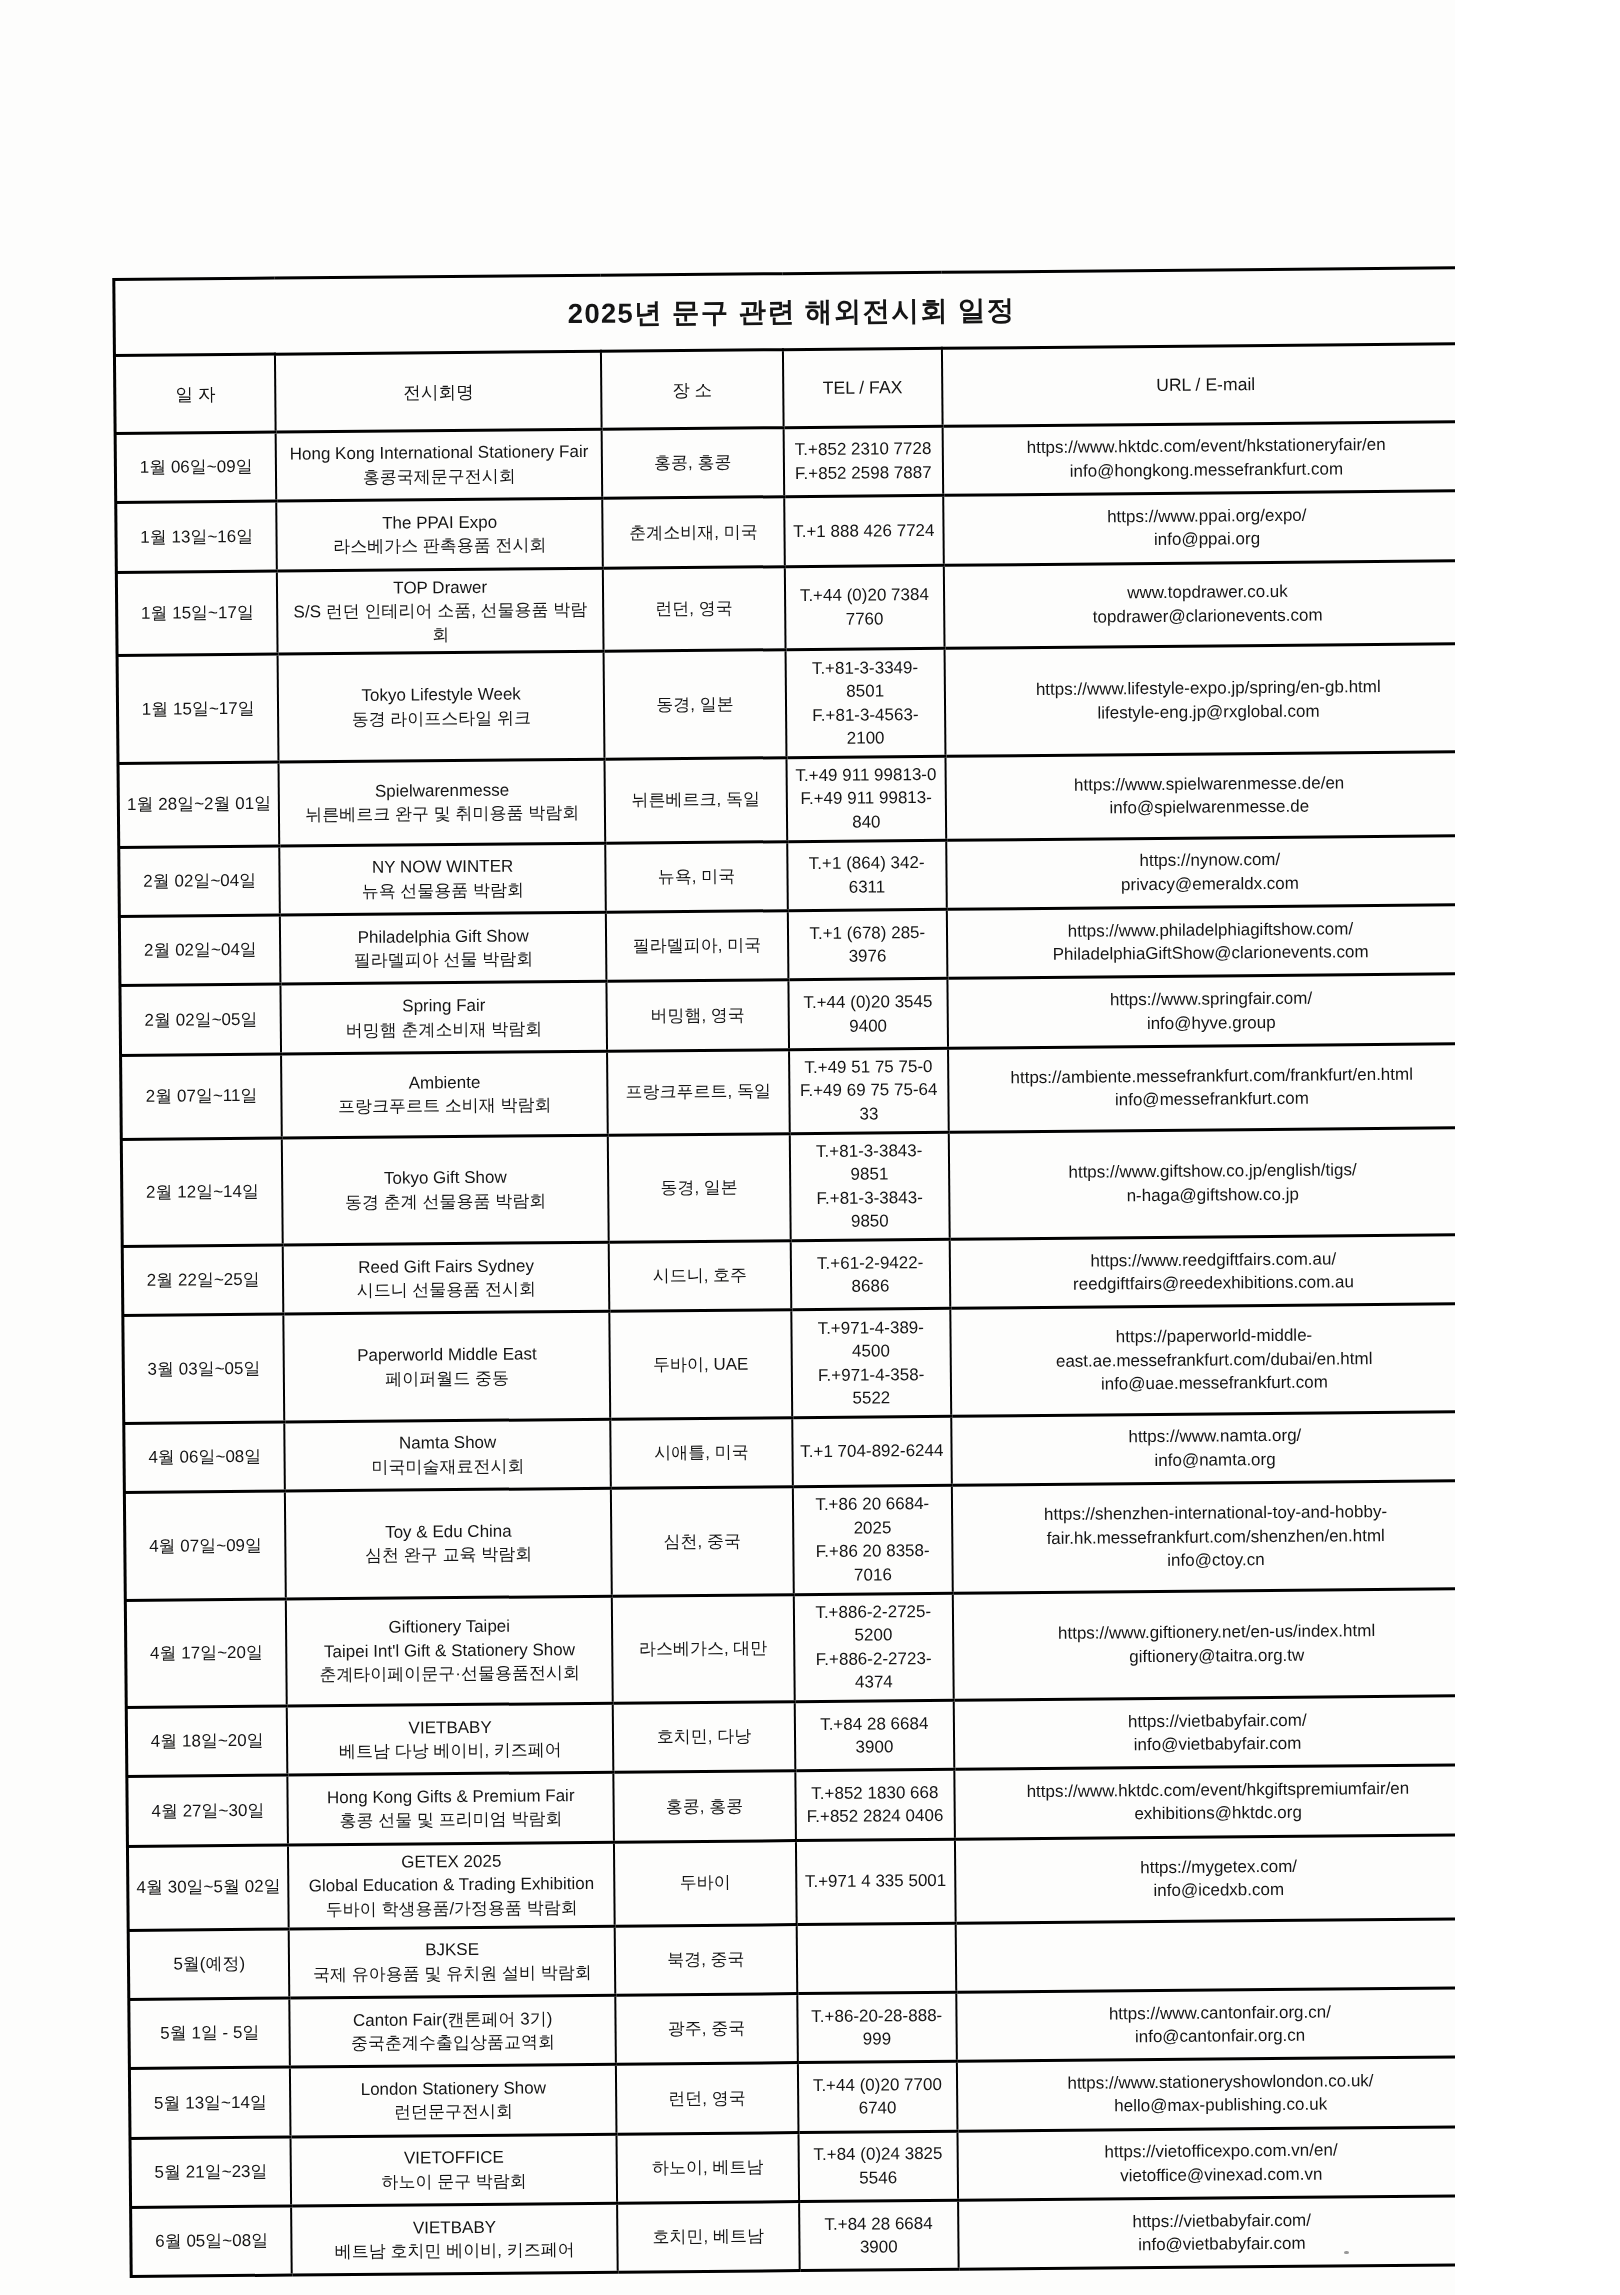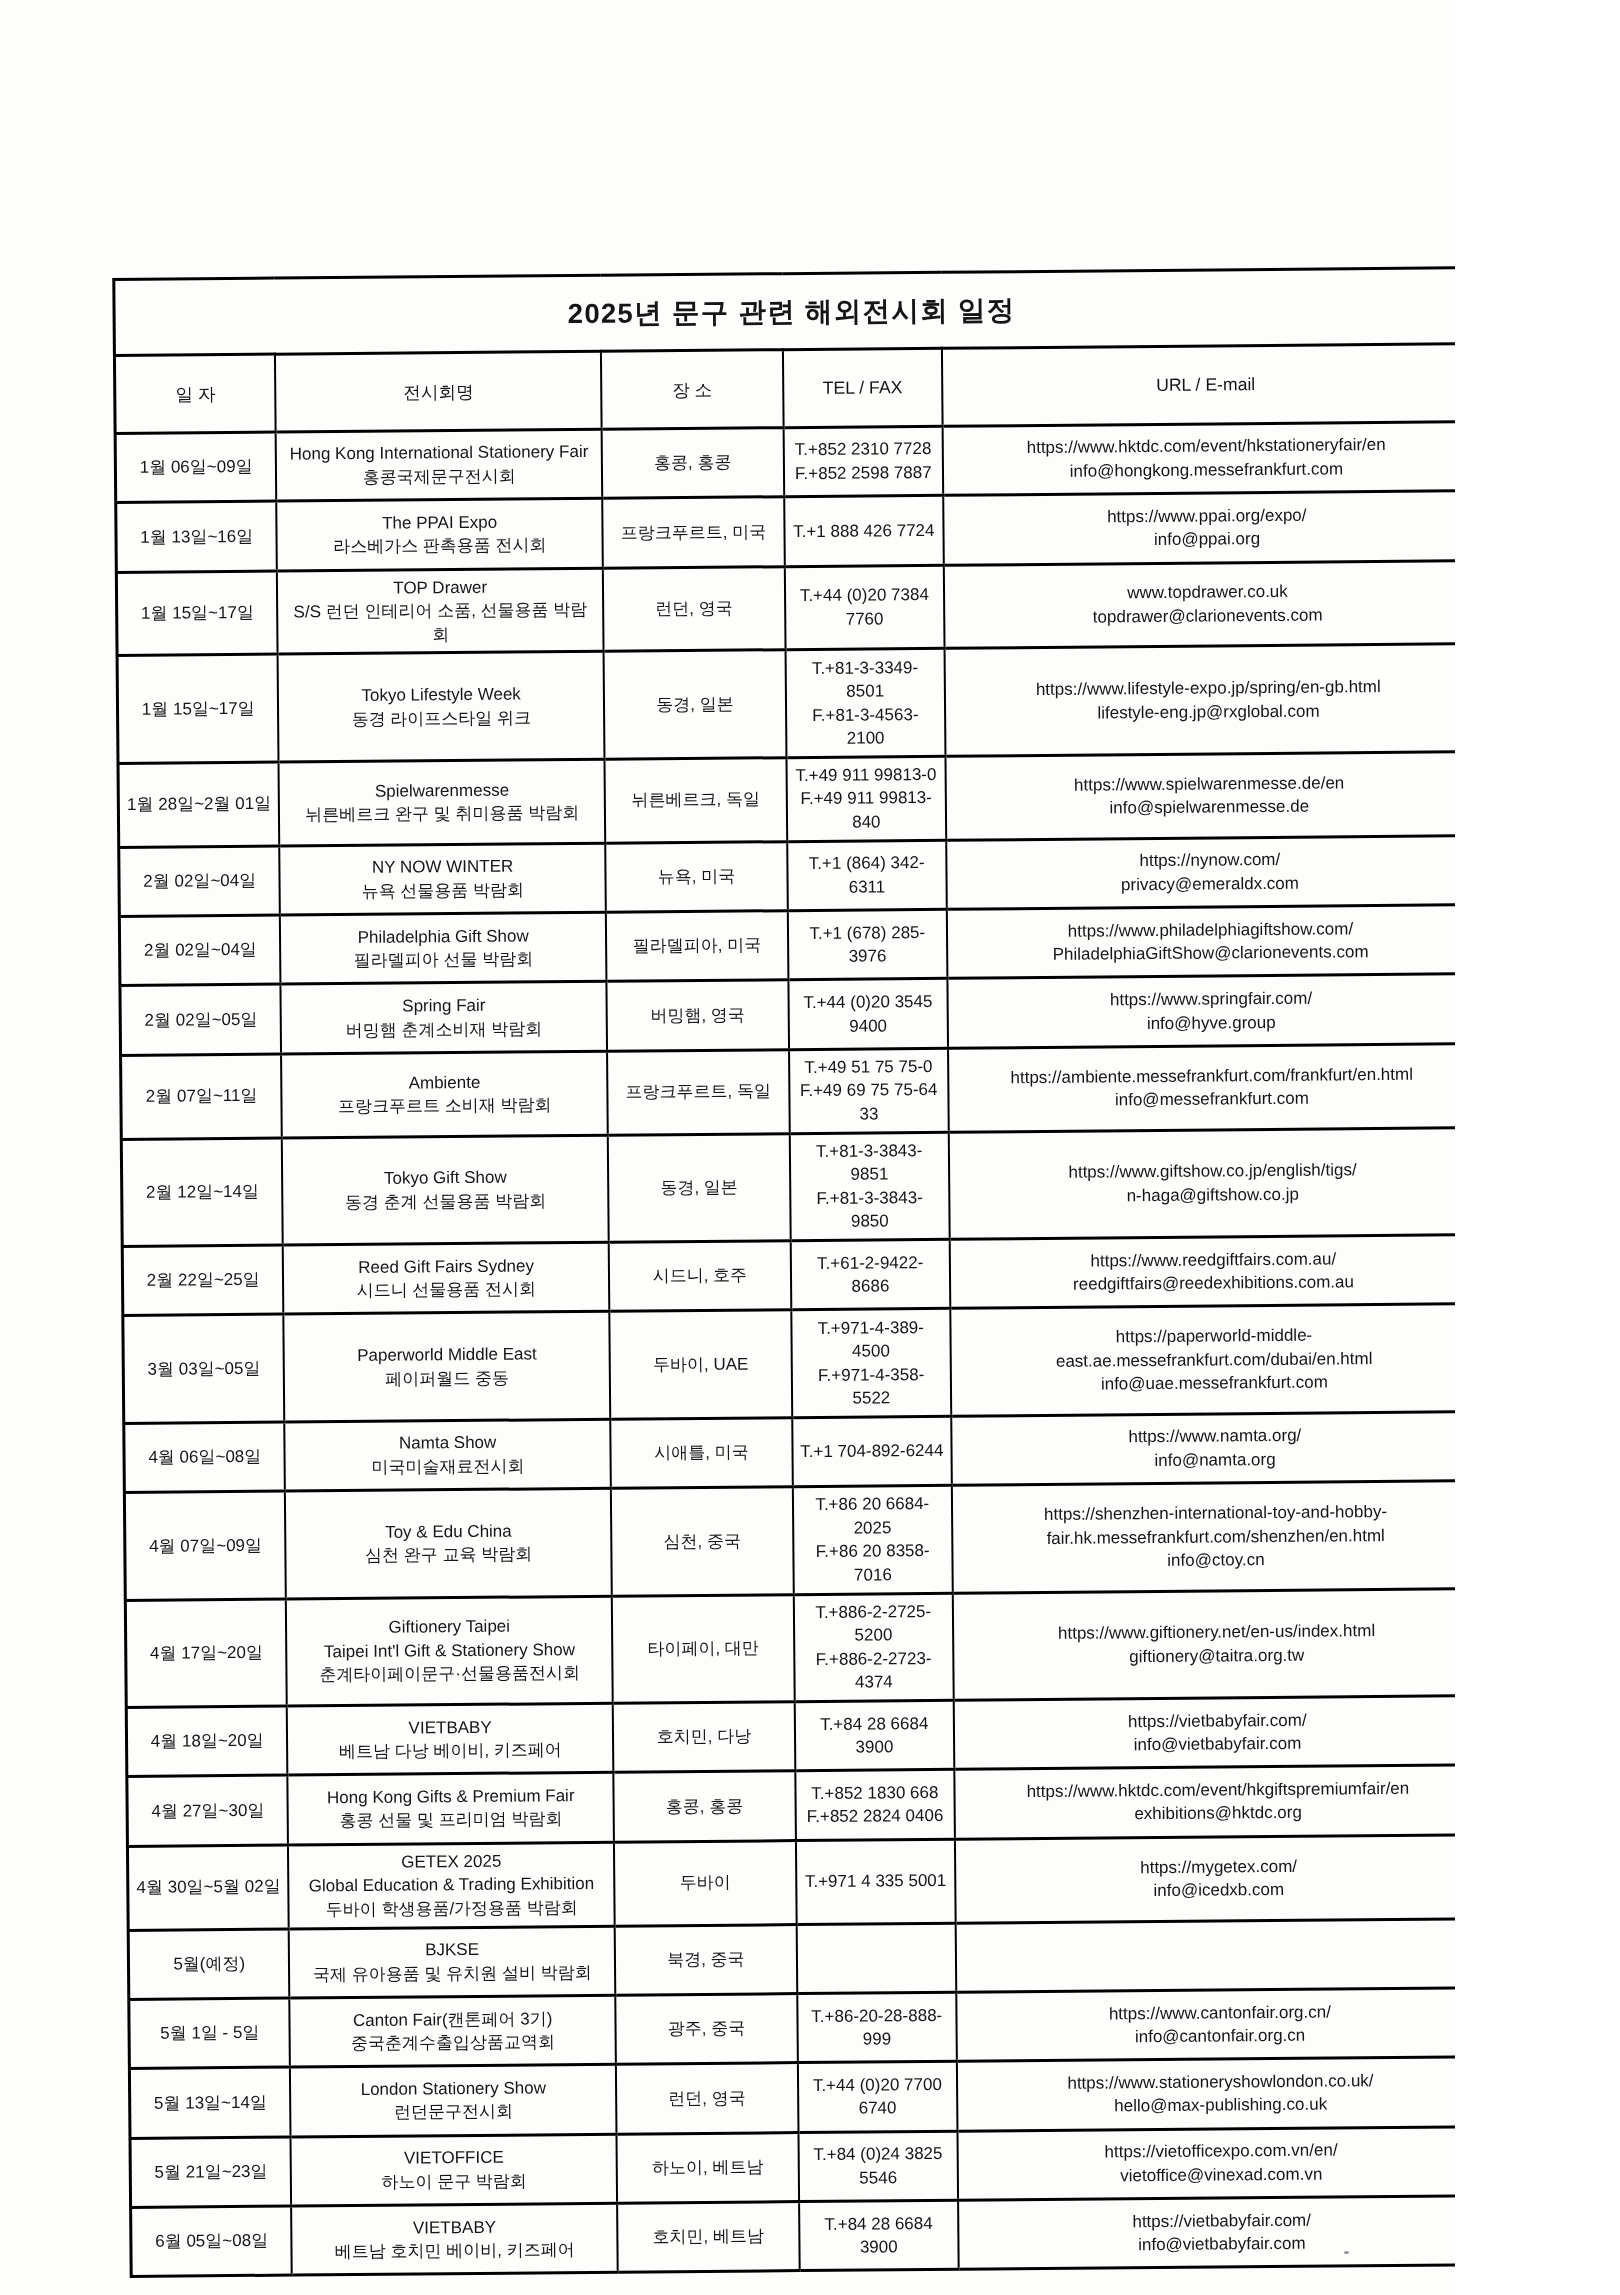--- a/index.html
+++ b/index.html
@@ -115,21 +115,21 @@
   </tr>
           <tr class="data-row">
     <td class="c-date">
               <div class="ln">1월 13일~16일</div>
             </td>
     <td class="c-name">
               <div class="ln">The PPAI Expo</div>
               <div class="ln">라스베가스 판촉용품 전시회</div>
             </td>
     <td class="c-loc">
-              <div class="ln">프랑크푸르트, 미국</div>
+              <div class="ln">춘계소비재, 미국</div>
             </td>
     <td class="c-tel">
               <div class="ln">T.+1 888 426 7724</div>
             </td>
     <td class="c-url">
               <div class="ln">https://www.ppai.org/expo/</div>
               <div class="ln">info@ppai.org</div>
             </td>
   </tr>
           <tr class="data-row">
@@ -370,21 +370,21 @@
           <tr class="data-row">
     <td class="c-date">
               <div class="ln">4월 17일~20일</div>
             </td>
     <td class="c-name">
               <div class="ln">Giftionery Taipei</div>
               <div class="ln">Taipei Int'l Gift &amp; Stationery Show</div>
               <div class="ln">춘계타이페이문구·선물용품전시회</div>
             </td>
     <td class="c-loc">
-              <div class="ln">타이페이, 대만</div>
+              <div class="ln">라스베가스, 대만</div>
             </td>
     <td class="c-tel">
               <div class="ln">T.+886-2-2725-5200</div>
               <div class="ln">F.+886-2-2723-4374</div>
             </td>
     <td class="c-url">
               <div class="ln">https://www.giftionery.net/en-us/index.html</div>
               <div class="ln">giftionery@taitra.org.tw</div>
             </td>
   </tr>

